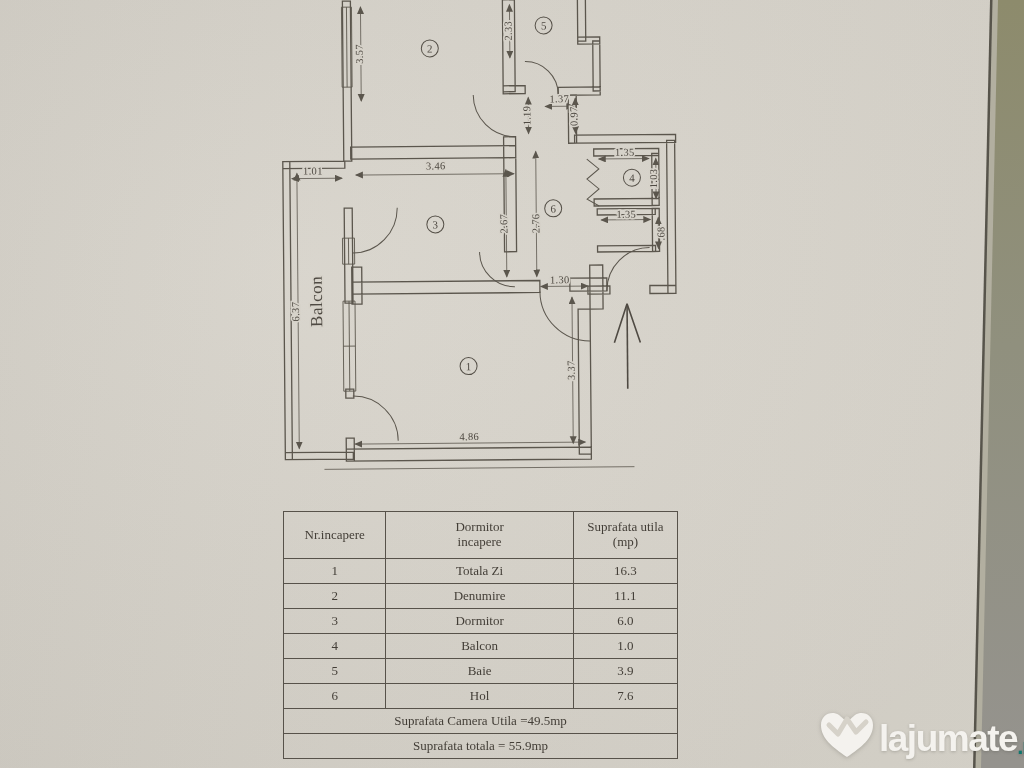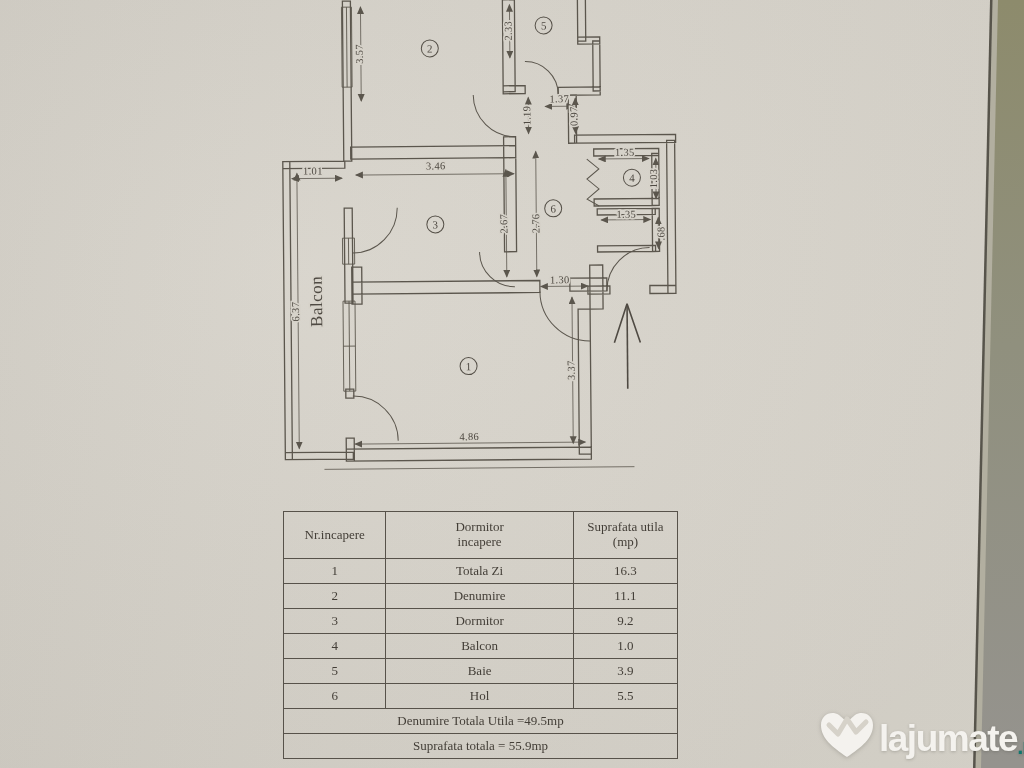--- a/index.html
+++ b/index.html
@@ -189,39 +189,39 @@
     <td>16.3</td>
   </tr>
   <tr class="r">
     <td>2</td>
     <td>Denumire</td>
     <td>11.1</td>
   </tr>
   <tr class="r">
     <td>3</td>
     <td>Dormitor</td>
-    <td>9.2</td>
+    <td>6.0</td>
   </tr>
   <tr class="r">
     <td>4</td>
     <td>Balcon</td>
     <td>1.0</td>
   </tr>
   <tr class="r">
     <td>5</td>
     <td>Baie</td>
     <td>3.9</td>
   </tr>
   <tr class="r">
     <td>6</td>
     <td>Hol</td>
-    <td>5.5</td>
-  </tr>
-  <tr class="r">
-    <td colspan="3">Denumire Totala Utila =49.5mp</td>
+    <td>7.6</td>
+  </tr>
+  <tr class="r">
+    <td colspan="3">Suprafata Camera Utila =49.5mp</td>
   </tr>
   <tr class="r">
     <td colspan="3">Suprafata totala = 55.9mp</td>
   </tr>
 </tbody>
   </table>
 
 <div class="logo">
   <svg class="mark" viewBox="0 0 56 50">
     <path fill="#f4f2ee" d="M28 47C13 37 2 28 2 15C2 5 12 0 20 5L28 12L36 5C44 0 54 5 54 15C54 28 43 37 28 47Z"></path>

